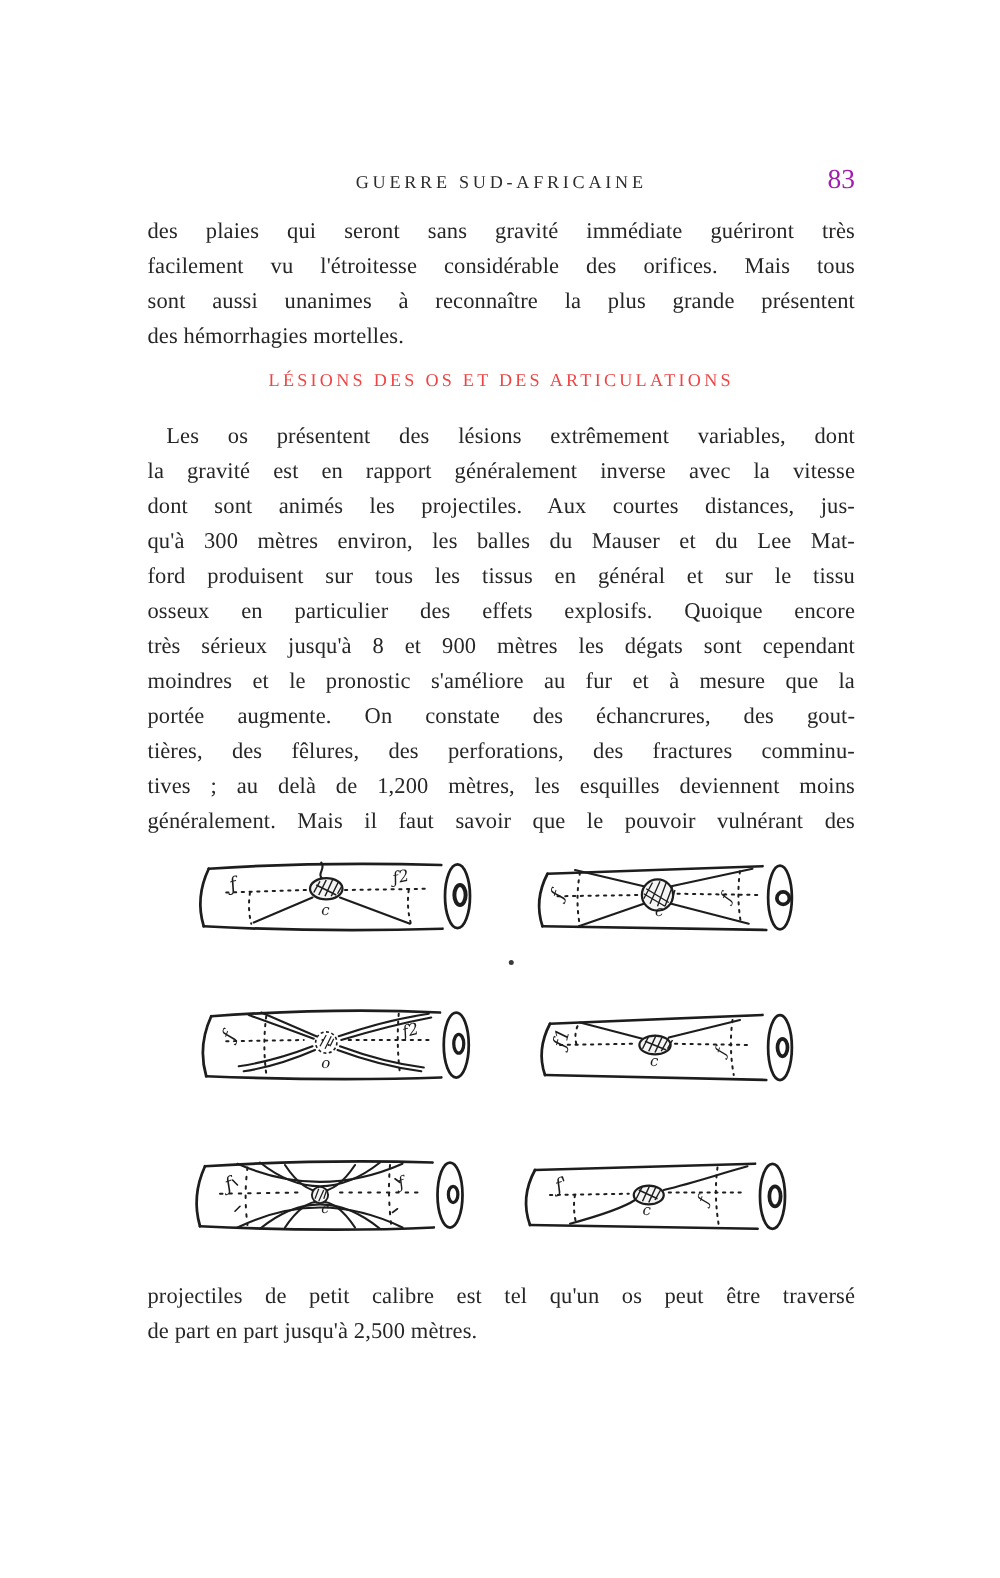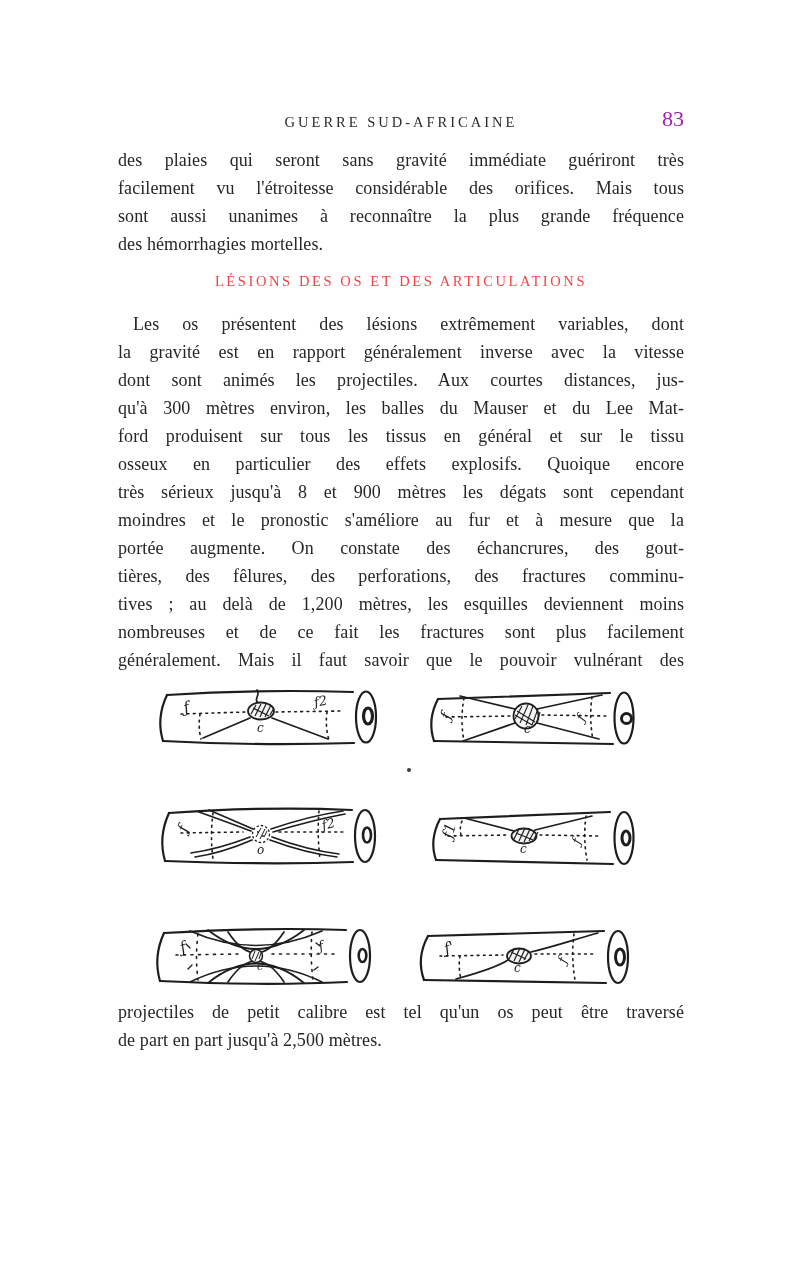--- a/index.html
+++ b/index.html
@@ -4,21 +4,21 @@
 <style>
   html, body { margin: 0; padding: 0; }
   body {
     width: 800px; height: 1262px;
     background: #ffffff;
     font-family: "Liberation Serif", serif;
     color: #262626;
     position: relative;
     overflow: hidden;
   }
-  .column { position: absolute; left: 118px; width: 566px; }
+  .column { position: absolute; left: 118px; width: 566px; margin-top: 24px; }
   .running-head { top: 106px; height: 34px; }
   .running-head .rh-title {
     text-align: center;
     font-size: 14.5px;
     letter-spacing: 3px;
     padding-top: 8px;
     color: #2b2b2b;
   }
   .running-head .rh-pagenum {
     position: absolute; right: 0; top: 0;
@@ -63,39 +63,38 @@
 <body>
 
 <div class="column running-head">
   <div class="rh-title">GUERRE SUD-AFRICAINE</div>
   <div class="rh-pagenum">83</div>
 </div>
 
 <div class="column textblock para1 left-last">
     <div class="tline">des plaies qui seront sans gravité immédiate guériront très</div>
     <div class="tline">facilement vu l'étroitesse considérable des orifices. Mais tous</div>
-    <div class="tline">sont aussi unanimes à reconnaître la plus grande fréquence</div>
+    <div class="tline">sont aussi unanimes à reconnaître la plus grande présentent</div>
     <div class="tline">des hémorrhagies mortelles.</div>
   </div>
 
 <div class="column section-heading">LÉSIONS DES OS ET DES ARTICULATIONS</div>
 
 <div class="column textblock para2 indent-first">
     <div class="tline">Les os présentent des lésions extrêmement variables, dont</div>
     <div class="tline">la gravité est en rapport généralement inverse avec la vitesse</div>
     <div class="tline">dont sont animés les projectiles. Aux courtes distances, jus-</div>
     <div class="tline">qu'à 300 mètres environ, les balles du Mauser et du Lee Mat-</div>
     <div class="tline">ford produisent sur tous les tissus en général et sur le tissu</div>
     <div class="tline">osseux en particulier des effets explosifs. Quoique encore</div>
     <div class="tline">très sérieux jusqu'à 8 et 900 mètres les dégats sont cependant</div>
     <div class="tline">moindres et le pronostic s'améliore au fur et à mesure que la</div>
     <div class="tline">portée augmente. On constate des échancrures, des gout-</div>
     <div class="tline">tières, des fêlures, des perforations, des fractures comminu-</div>
     <div class="tline">tives ; au delà de 1,200 mètres, les esquilles deviennent moins</div>
-    <div class="tline">nombreuses et de ce fait les fractures sont plus facilement</div>
     <div class="tline">généralement. Mais il faut savoir que le pouvoir vulnérant des</div>
   </div>
 
 <svg class="fig" style="left:147px; top:681px;" width="246" height="72" viewBox="0 0 246 72">
   <g fill="none" stroke="#1d1d1d" stroke-width="2.2" stroke-linecap="round">
     <path d="M20,14 Q110,8 206,11"></path>
     <path d="M16,60 Q110,65 207,62"></path>
     <path d="M20,14 Q9,37 16,60"></path>
     <ellipse cx="219" cy="36" rx="10" ry="25.5"></ellipse>
     <ellipse cx="221" cy="35" rx="4.5" ry="8" stroke-width="3.2"></ellipse>

